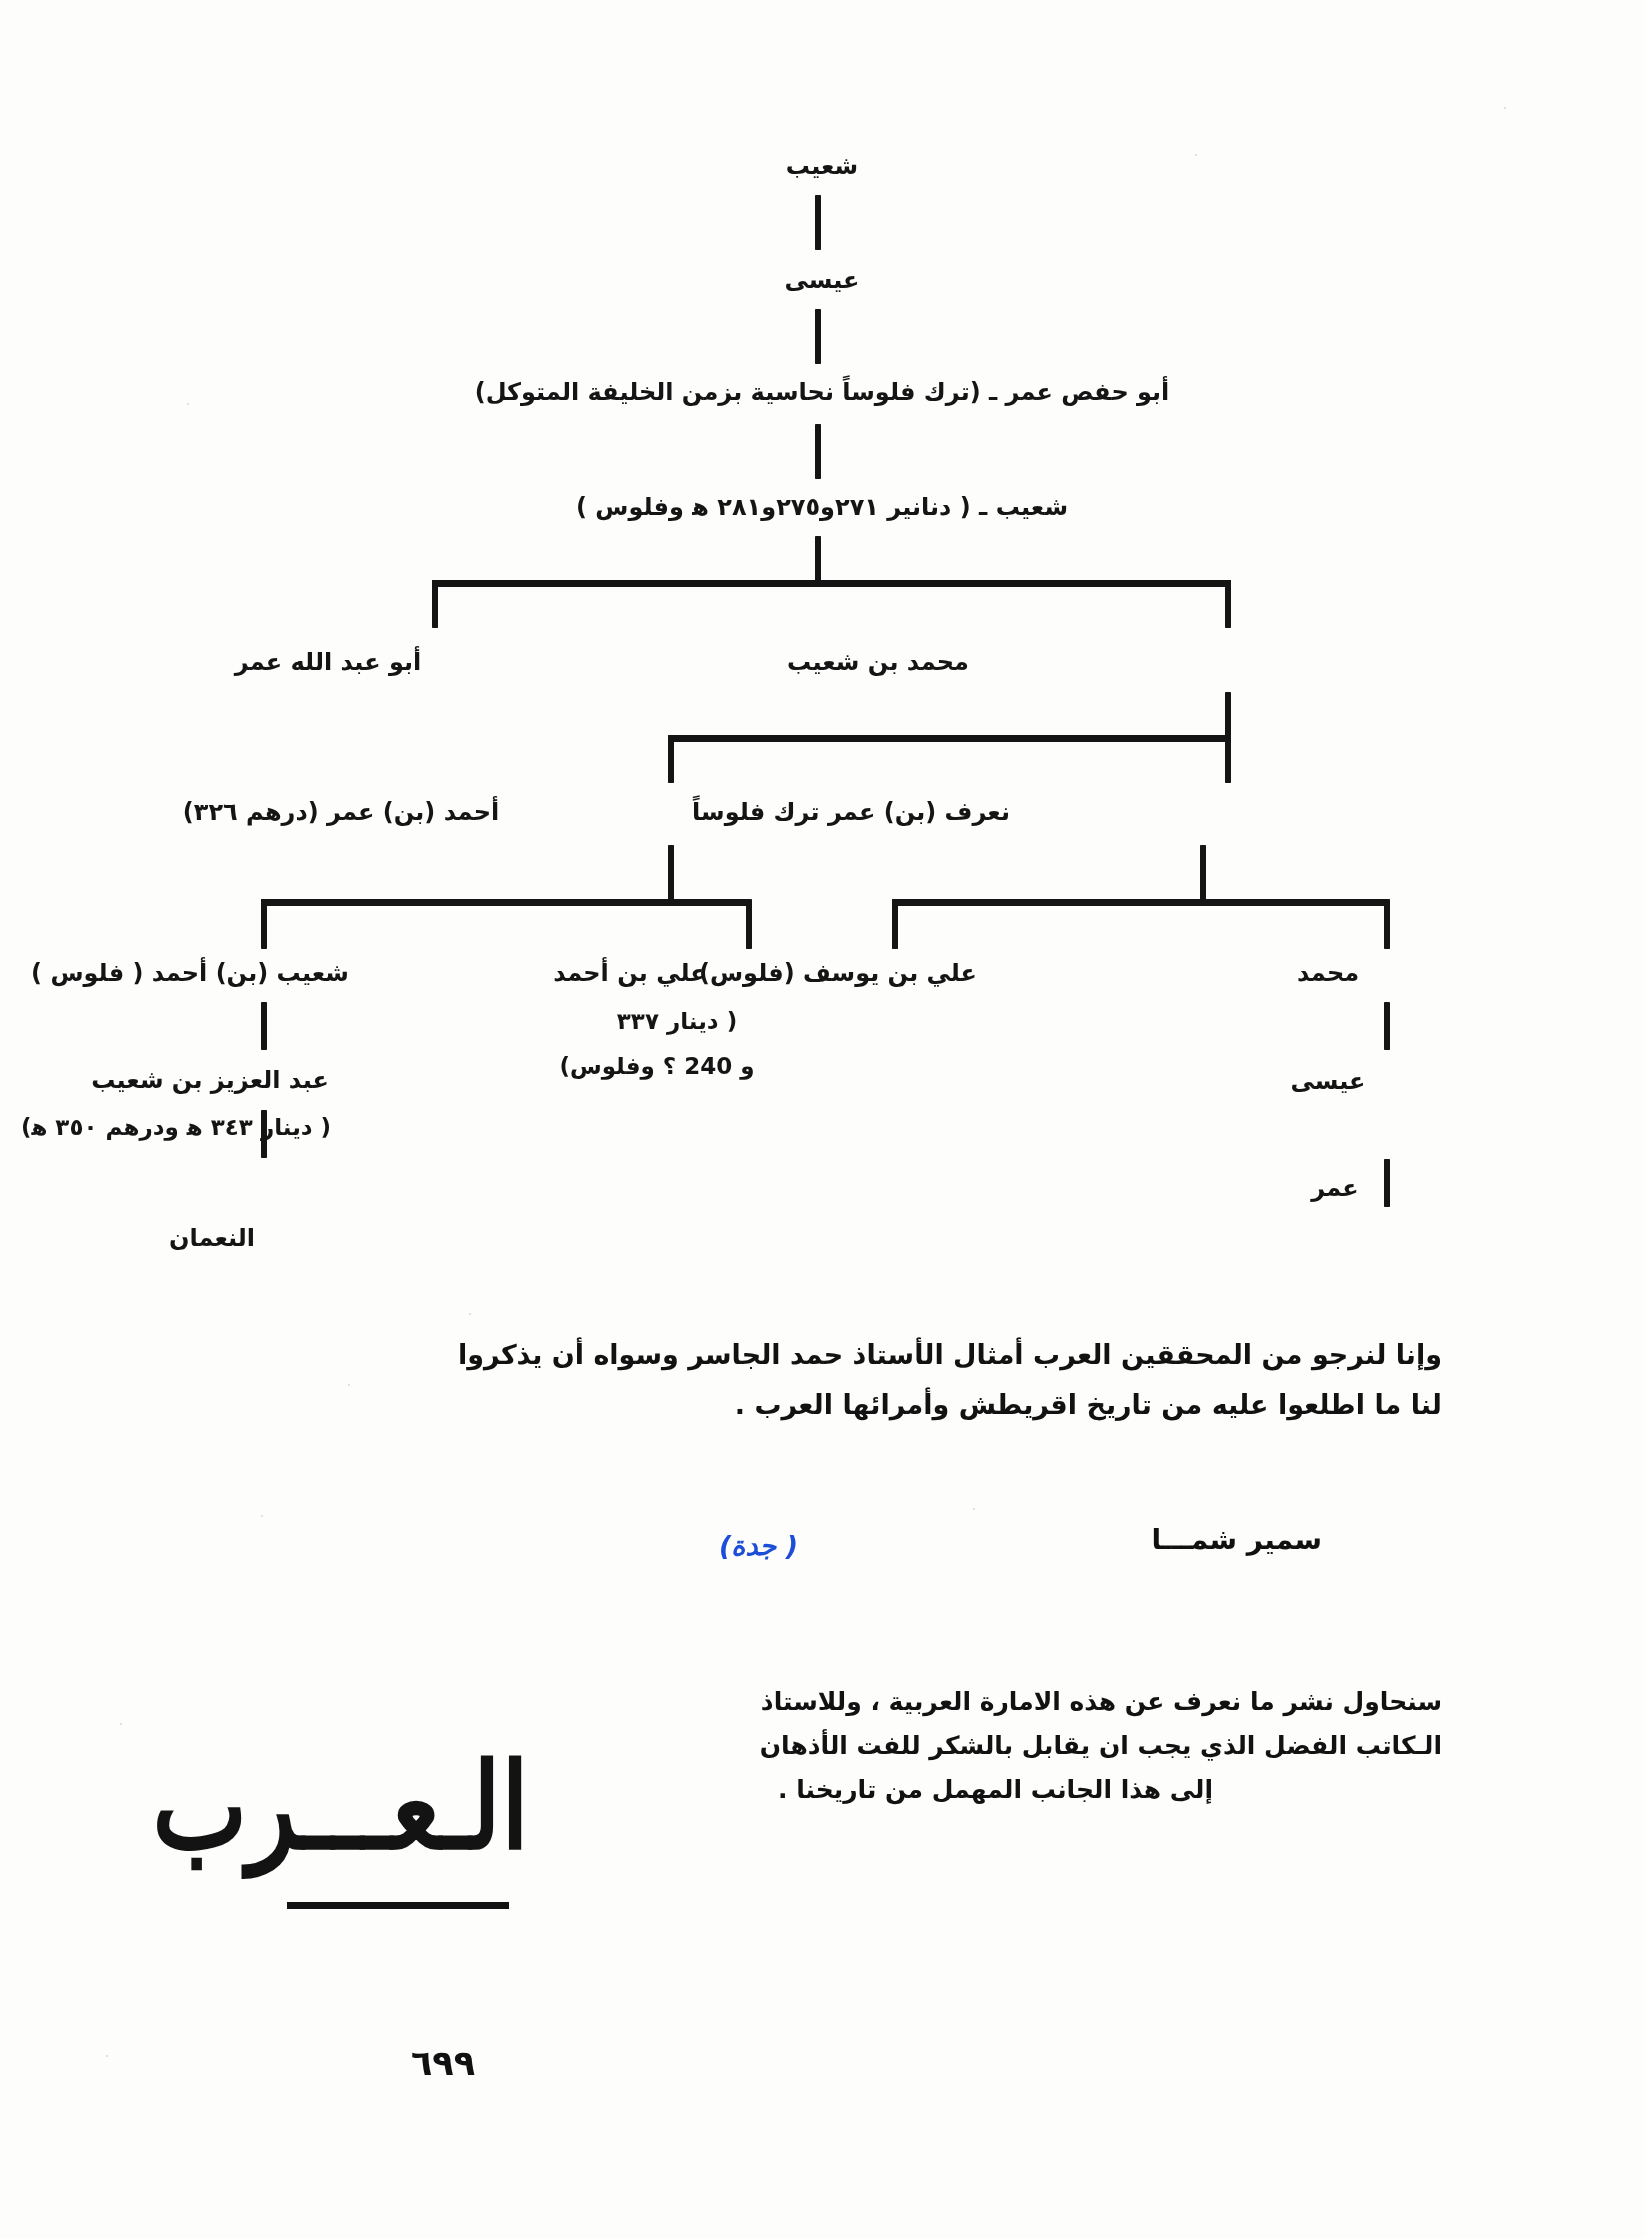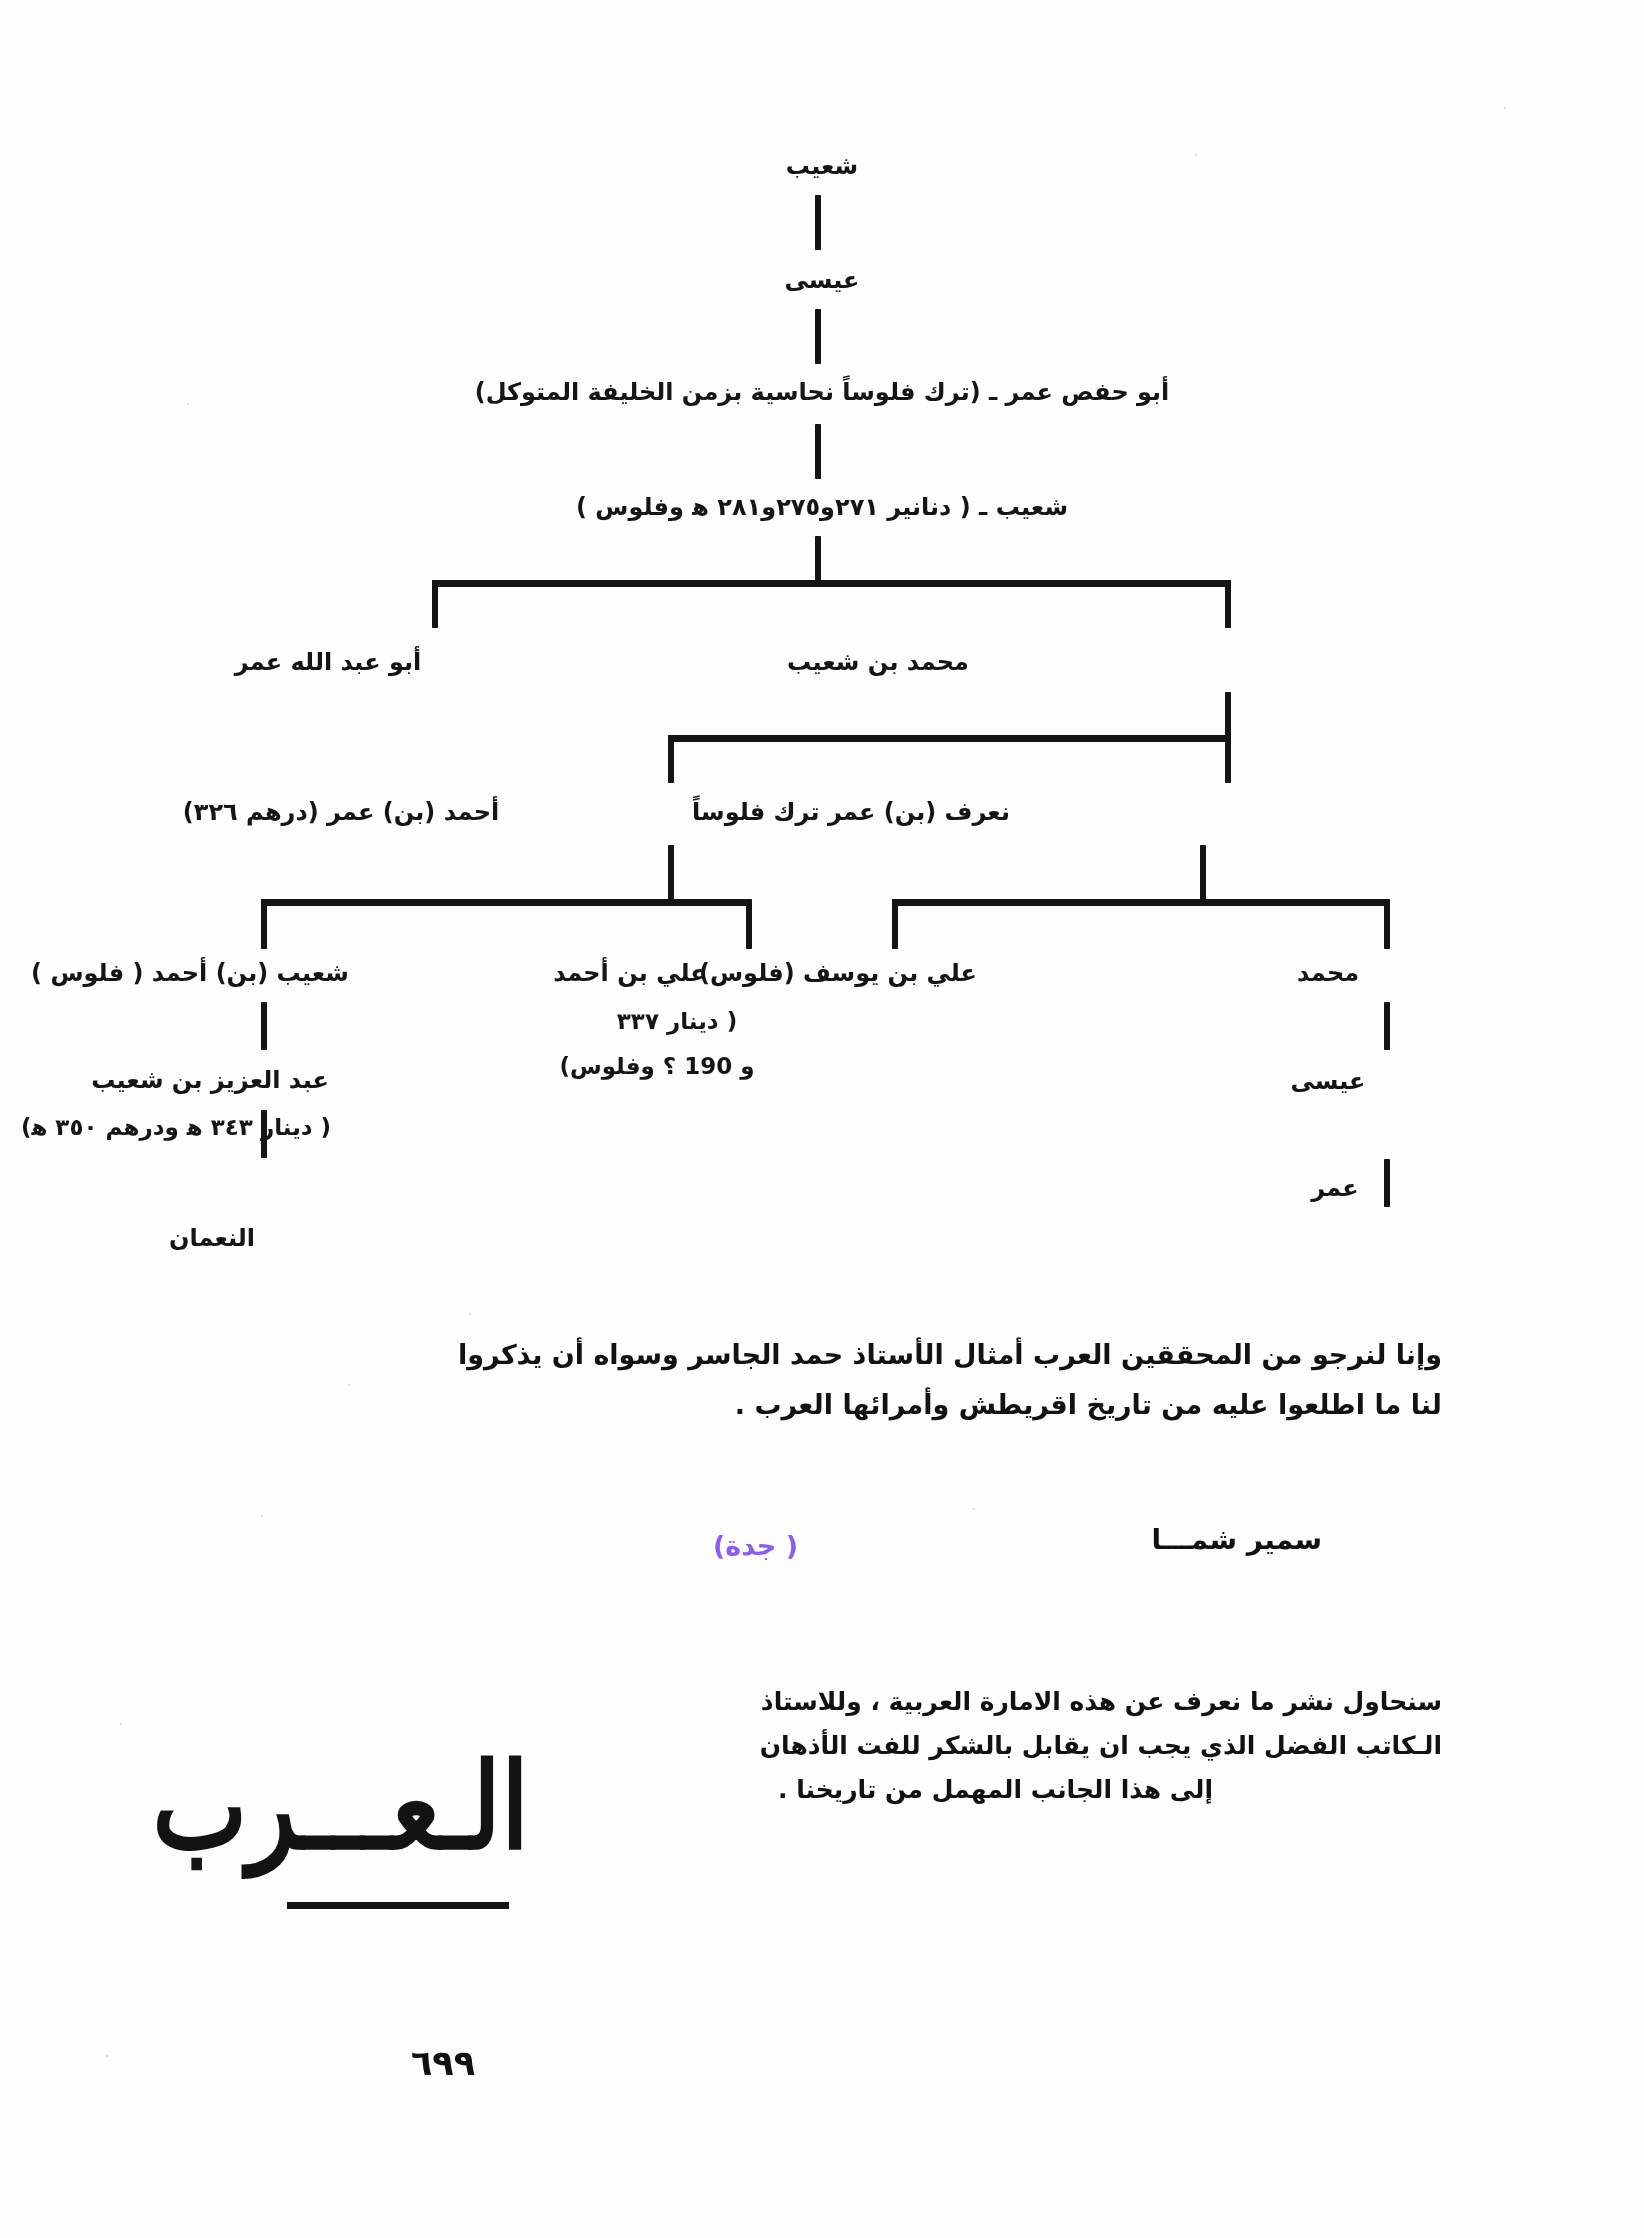--- a/index.html
+++ b/index.html
@@ -81,23 +81,24 @@
     font-weight: 700;
     color: #111;
     direction: rtl;
     letter-spacing: 4px;
     font-family: "DejaVu Sans", sans-serif;
   }
   .city {
     position: absolute;
     font-size: 27px;
     font-weight: 600;
-    color: #8b5cf6;
-    direction: rtl;
-    font-family: "DejaVu Sans", sans-serif;
+    color: #1d4ed8;
+    direction: rtl;
+    font-family: "DejaVu Sans", sans-serif;
+    font-style: italic;
   }
 
   
   .masthead {
     position: absolute;
     font-size: 101px;
     font-weight: 700;
     color: #131313;
     direction: rtl;
     font-family: "DejaVu Serif", serif;
@@ -174,21 +175,21 @@
     <div class="vline" style="top:899px; left:747px; height:50px;"></div>
 
     <div class="hline" style="top:899px; left:893px; width:497px;"></div>
     <div class="vline" style="top:899px; left:893px; height:50px;"></div>
     <div class="vline" style="top:899px; left:1385px; height:50px;"></div>
 
     <div class="ar node" style="top:960px; right:316px;">محمد</div>
     <div class="ar node" style="top:960px; right:806px;">علي بن يوسف (فلوس)</div>
     <div class="ar node" style="top:960px; right:1014px;">علي بن أحمد</div>
     <div class="ar node small" style="top:1008px; right:967px;">( دينار ٣٣٧</div>
-    <div class="ar node small" style="top:1053px; right:987px;">و 190 ؟ وفلوس)</div>
+    <div class="ar node small" style="top:1053px; right:987px;">و 240 ؟ وفلوس)</div>
     <div class="ar node" style="top:960px; right:1454px;">شعيب (بن) أحمد ( فلوس )</div>
 
     <div class="vline" style="top:1002px; left:262px; height:48px;"></div>
     <div class="ar node" style="top:1068px; right:316px;">عيسى</div>
     <div class="vline" style="top:1110px; left:262px; height:48px;"></div>
     <div class="ar node" style="top:1175px; right:309px;">عمر</div>
 
     <div class="vline" style="top:1002px; left:1385px; height:48px;"></div>
     <div class="ar node" style="top:1067px; right:1434px;">عبد العزيز بن شعيب</div>
     <div class="ar node small" style="top:1114px; right:1468px;">( دينار ٣٤٣ ﻫ ودرهم ٣٥٠ ﻫ)</div>

